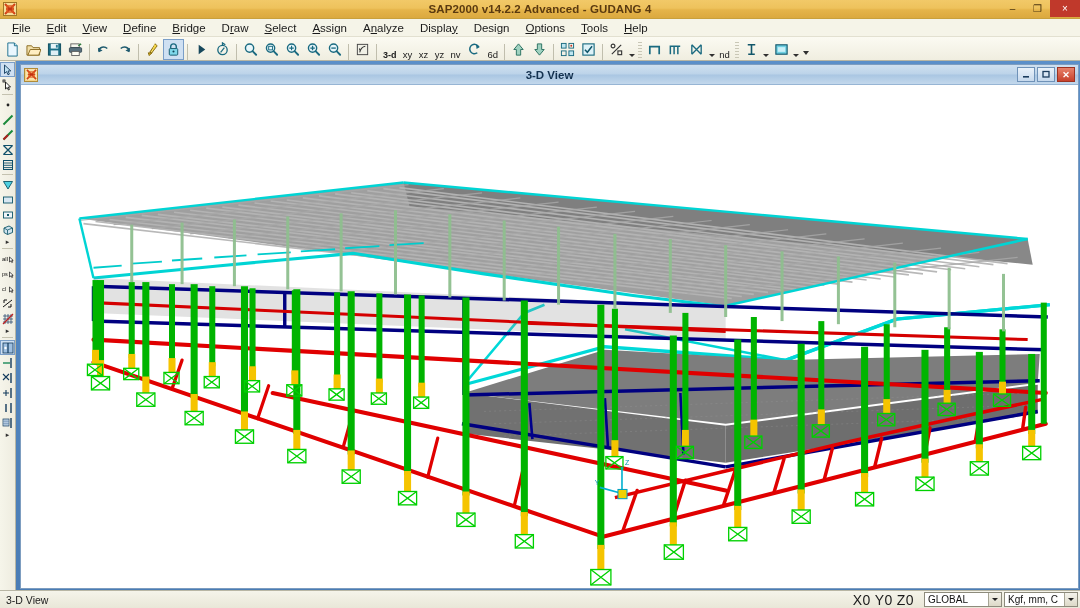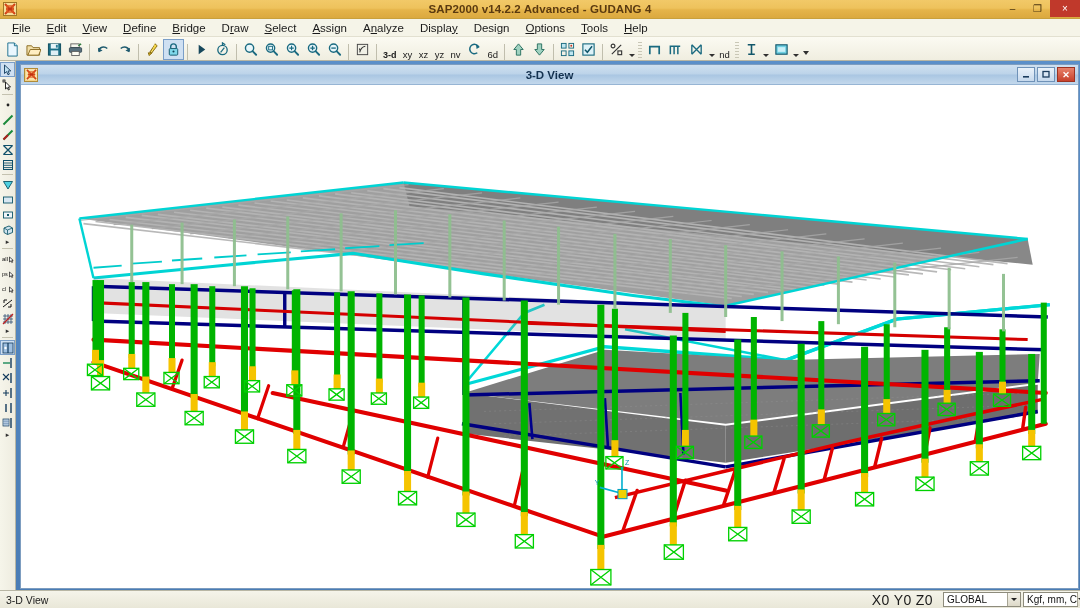--- a/index.html
+++ b/index.html
@@ -229,21 +229,21 @@
     background:linear-gradient(to bottom,#f4f3ec,#ddd9c8);
     border-left:1px solid #a6a494;
     display:flex;align-items:center;justify-content:center;
   }
   .sb-combo .arrow i{
     display:block;width:0;height:0;
     border-left:3px solid transparent;border-right:3px solid transparent;
     border-top:3px solid #222;
   }
   .cb-global { width: 78px; }
-  .cb-units { width: 55px; }
+  .cb-units { width: 74px; }
 </style>
 </head>
 <body>
 
 <div id="app">
 
   <div class="titlebar">
     <div class="app-icon">
       <svg width="12" height="12" viewBox="0 0 12 12">
         <rect x="0" y="0" width="12" height="12" fill="#f6dd9a"></rect>

